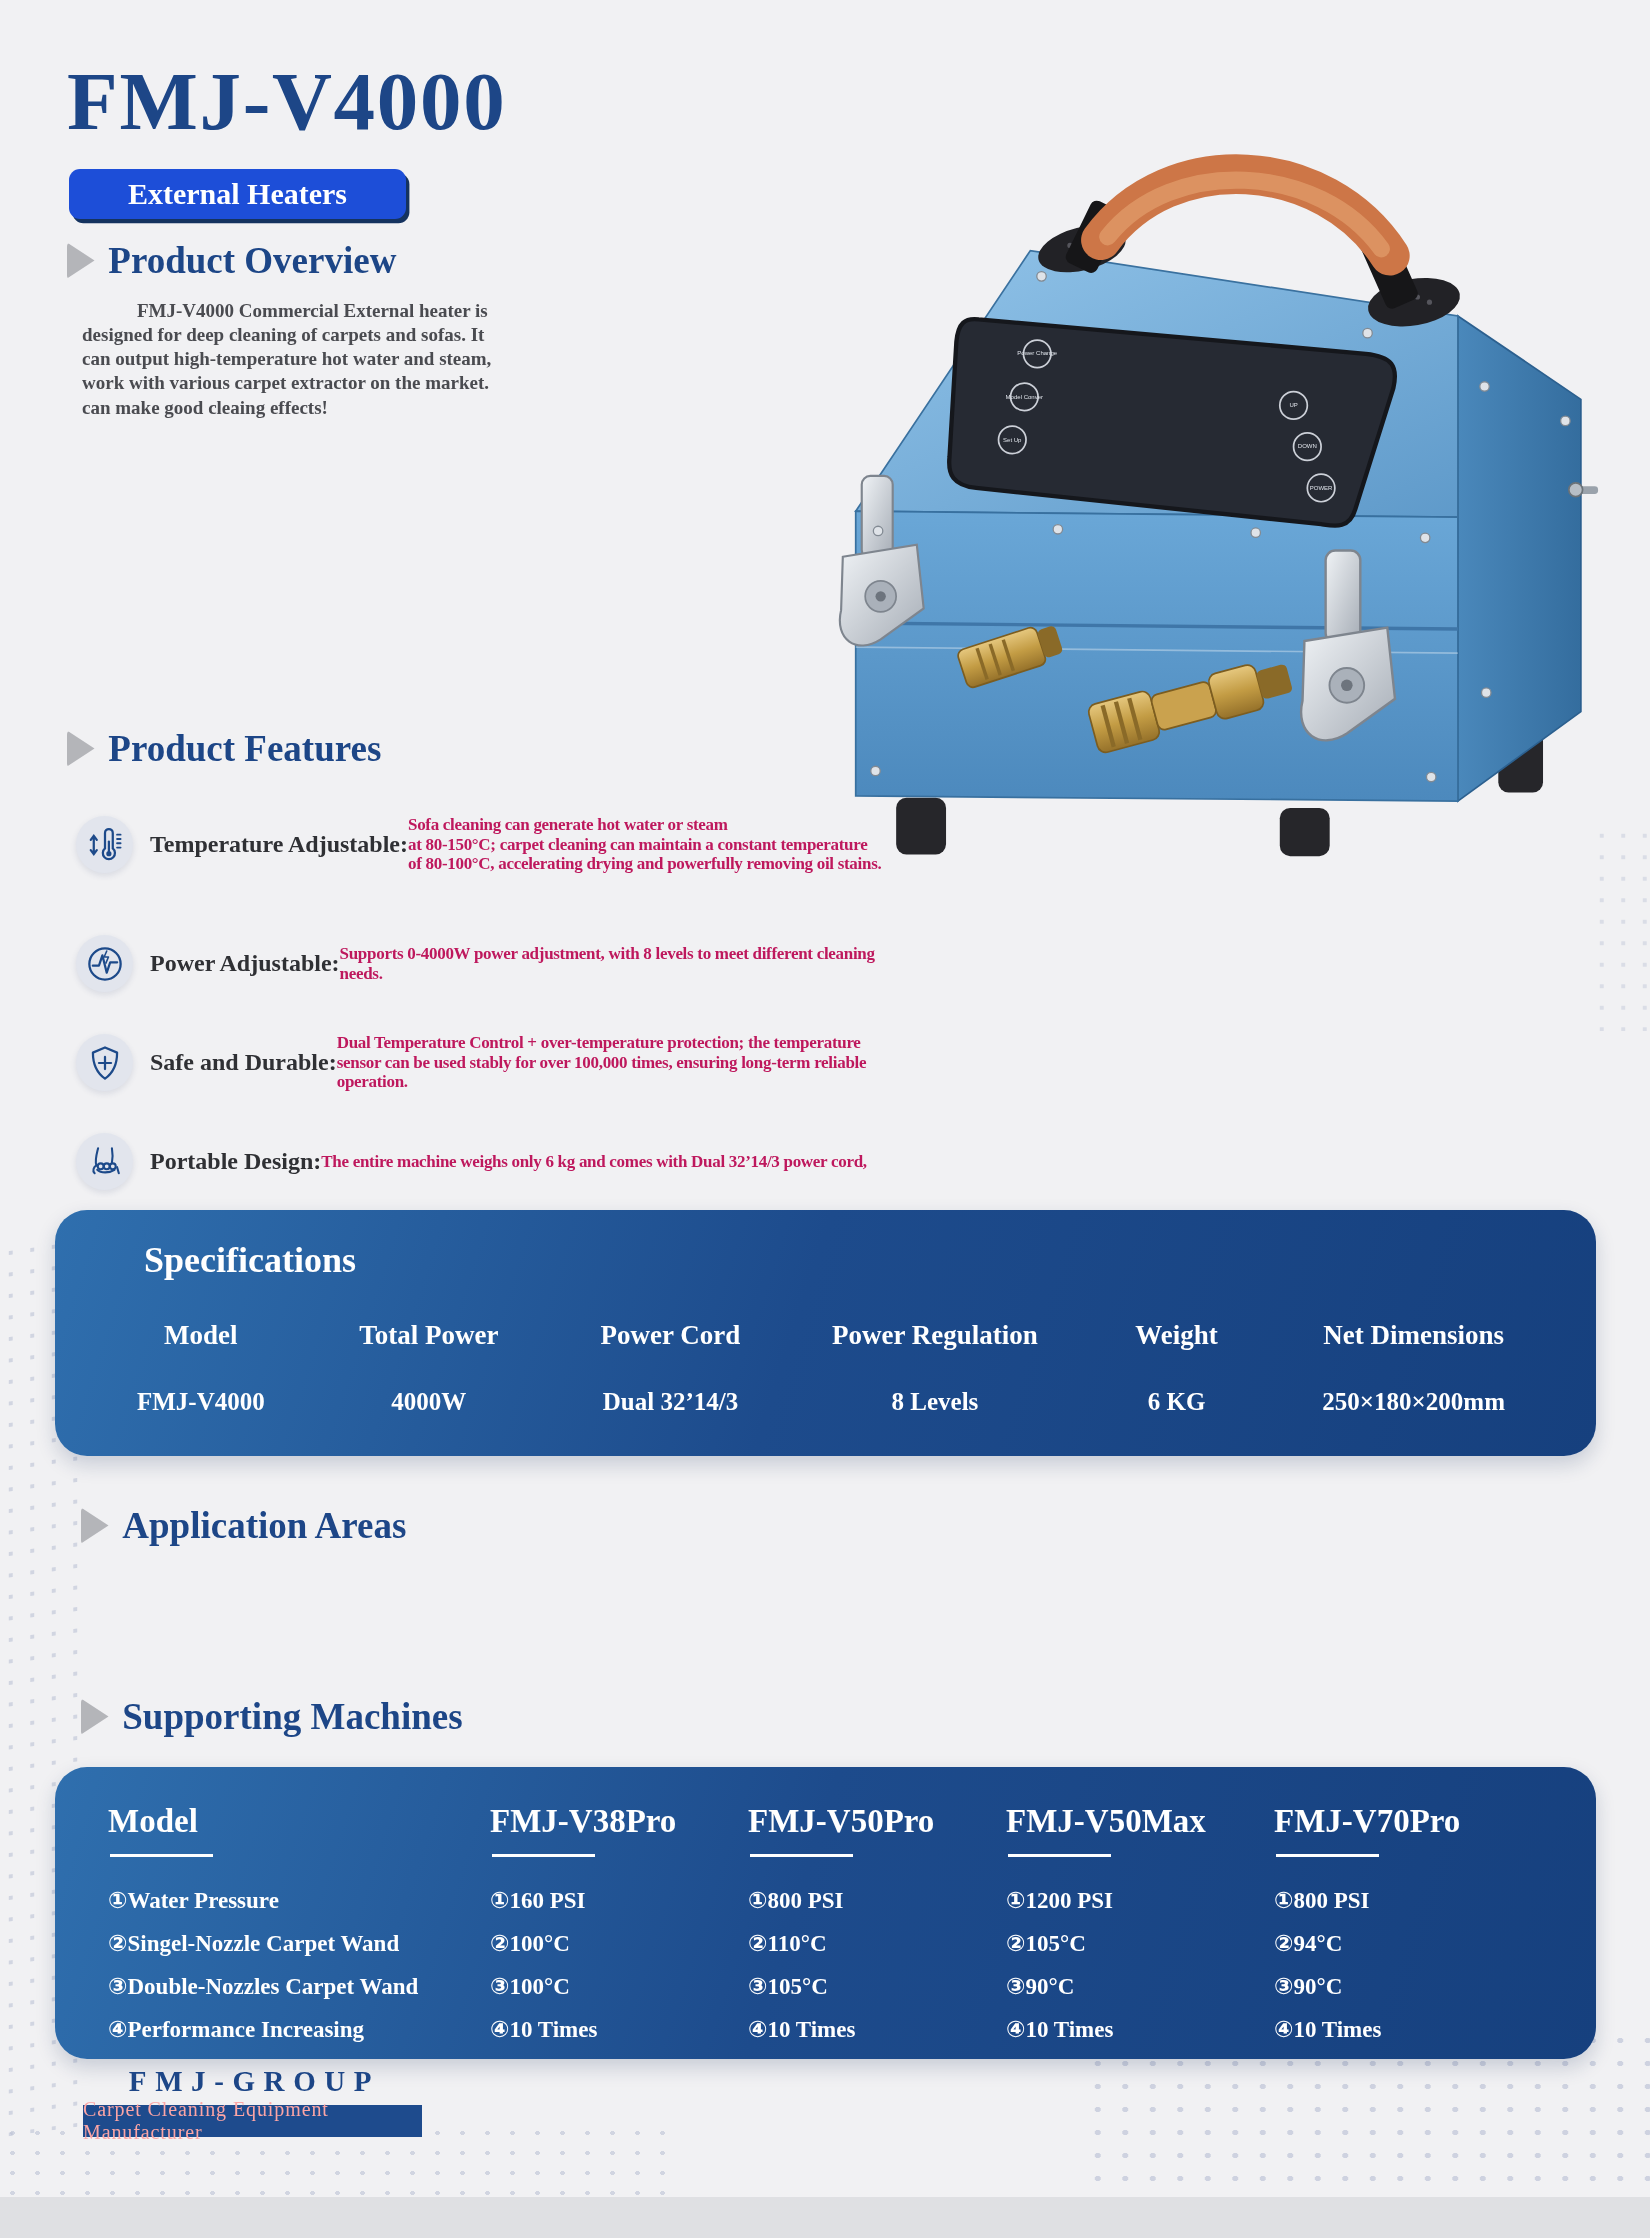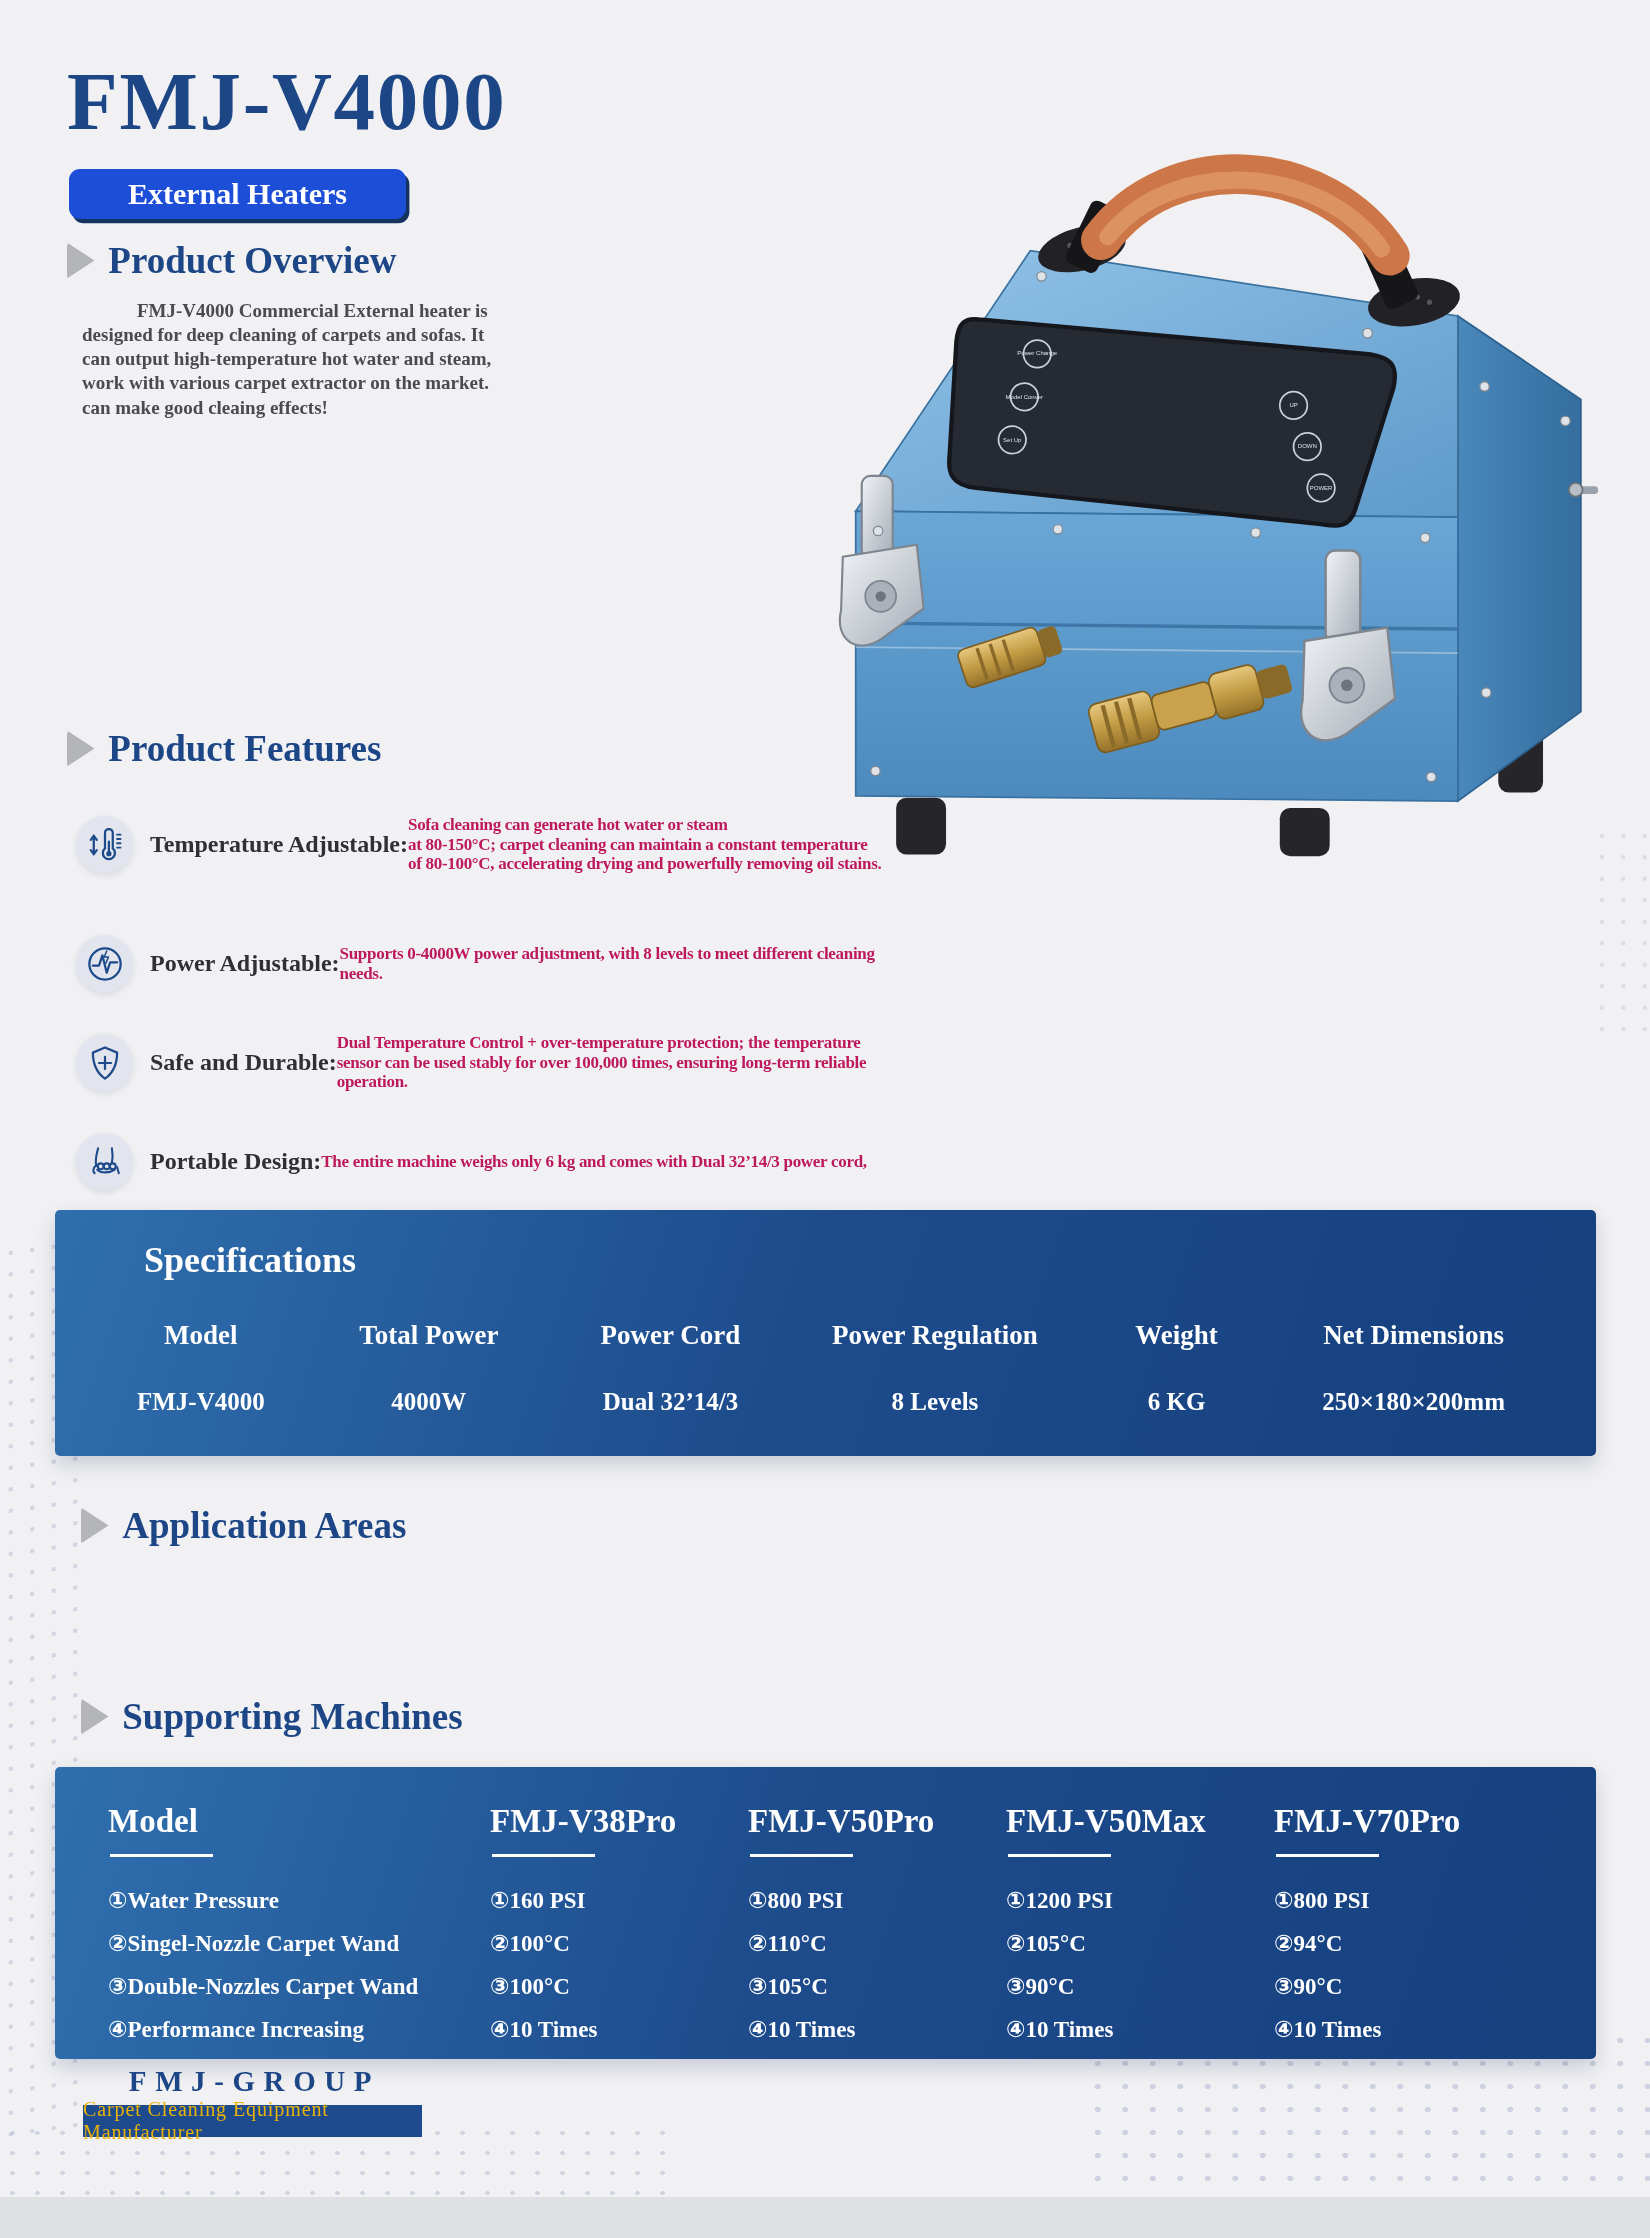--- a/index.html
+++ b/index.html
@@ -70,21 +70,21 @@
     font-size:17px; font-weight:700; color:#be185d;
     letter-spacing:-0.3px; line-height:1.16; white-space:pre-line;
   }
   .feature-1 { top:815px; }
   .feature-2 { top:935px; }
   .feature-3 { top:1033px; }
   .feature-4 { top:1133px; }
 
   
   .panel {
-    position:absolute; left:55px; width:1541px; border-radius:5px; color:#fff;
+    position:absolute; left:55px; width:1541px; border-radius:32px; color:#fff;
     background:linear-gradient(108deg, #2f6fae 0%, #1d4b8c 48%, #16407e 100%);
     box-shadow:0 8.6px 19px rgba(20,45,90,.18);
   }
   .spec-panel { top:1210px; height:246px; padding:29px 41px 0 41px; }
   .spec-title { font-size:36px; font-weight:700; margin-left:48px; line-height:43px; }
   .spec-grid {
     display:grid; grid-template-columns:1.15fr 1.35fr 1.3fr 1.6fr 1.05fr 1.55fr;
     text-align:center; margin-top:38px; row-gap:36px;
   }
   .spec-h { font-size:27px; font-weight:700; line-height:31px; }
@@ -108,21 +108,21 @@
                font-family:"Liberation Serif","DejaVu Sans",serif; }
 
   
   .footer-group {
     position:absolute; left:86px; top:2065px; width:337px; text-align:center;
     font-size:29px; font-weight:700; color:#1d4687; letter-spacing:8.6px;
   }
   .footer-bar {
     position:absolute; left:83px; top:2105px; width:339px; height:32px;
     background:#1e4b8d; display:flex; align-items:center; justify-content:center;
-    color:#eab308; font-size:20px; font-weight:400; letter-spacing:0.9px;
+    color:#fca5a5; font-size:20px; font-weight:400; letter-spacing:0.9px;
   }
 
   svg text { font-family:"Liberation Sans", sans-serif; }
 </style>
 </head>
 <body>
 
 <div class="page">
 
   <div class="dots dots-left"></div>

